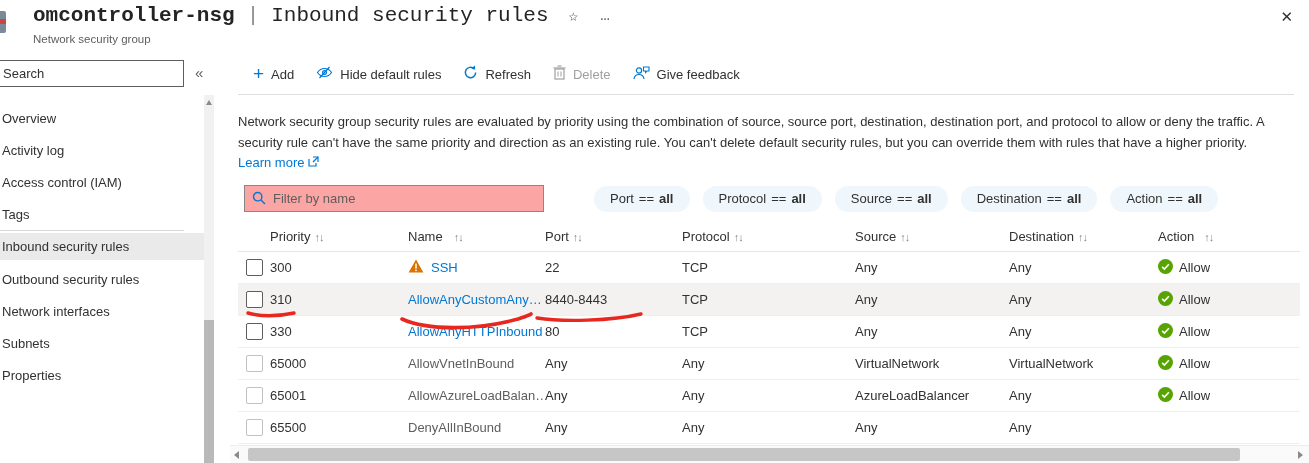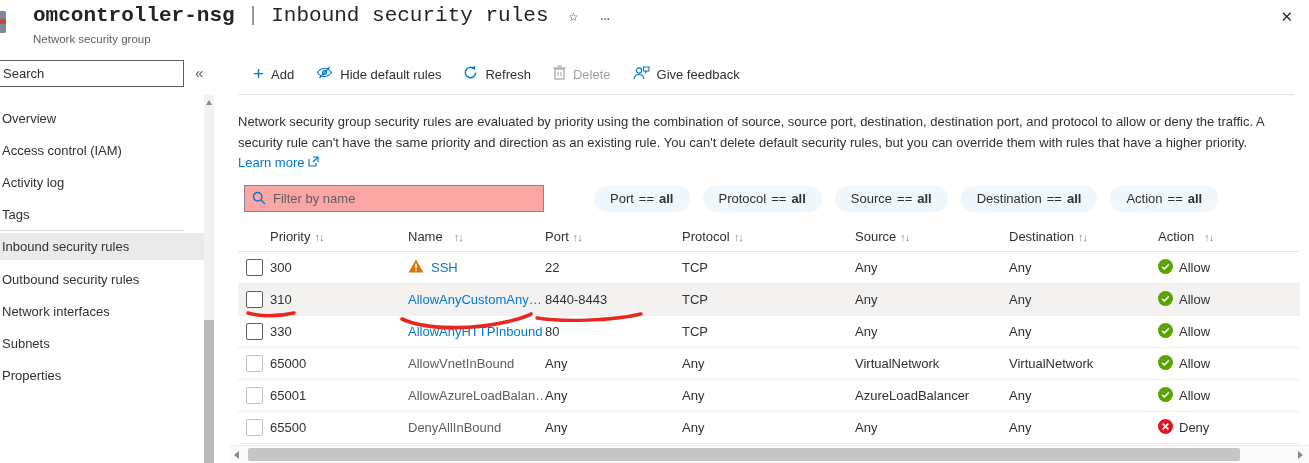--- a/index.html
+++ b/index.html
@@ -110,22 +110,22 @@
   </div>
   <div class="subtitle">Network security group</div>
   <span class="close-btn">✕</span>
 </div>
 
 <div class="sidebar">
   <input class="sidebar-search" placeholder="Search" style="">
   <span class="collapse-btn">«</span>
   <div class="nav">
     <div class="nav-item">Overview</div>
+    <div class="nav-item">Activity log</div>
     <div class="nav-item">Access control (IAM)</div>
-    <div class="nav-item">Activity log</div>
     <div class="nav-item">Tags</div>
     <div class="nav-divider"></div>
     <div class="nav-item selected">Inbound security rules</div>
     <div class="nav-item">Outbound security rules</div>
     <div class="nav-item">Network interfaces</div>
     <div class="nav-item">Subnets</div>
     <div class="nav-item">Properties</div>
   </div>
   <div class="v-scroll">
     <div class="up"></div>
@@ -380,29 +380,20 @@
           <span class="cbx lite"></span>
         </div>
       <div class="c-pri">65500</div>
       <div class="c-name">
           <span class="plain-name">DenyAllInBound</span>
         </div>
       <div class="c-port">Any</div>
       <div class="c-proto">Any</div>
       <div class="c-src">Any</div>
       <div class="c-dst">Any</div>
-      <div class="c-act">
-        <span>
-          <svg width="15" height="15" viewBox="0 0 16 16">
-              <circle cx="8" cy="8" r="8" fill="#e81123"></circle>
-              <path d="M5 5l6 6 M11 5l-6 6" stroke="#fff" stroke-width="1.8" fill="none"></path>
-            </svg>
-        </span>
-        <span class="badge-label">Deny</span>
-      </div>
     </div>
   </div>
 </div>
 
 <div class="h-scroll">
   <div class="left-arr"></div>
   <div class="thumb"></div>
   <div class="right-arr"></div>
 </div>
 

